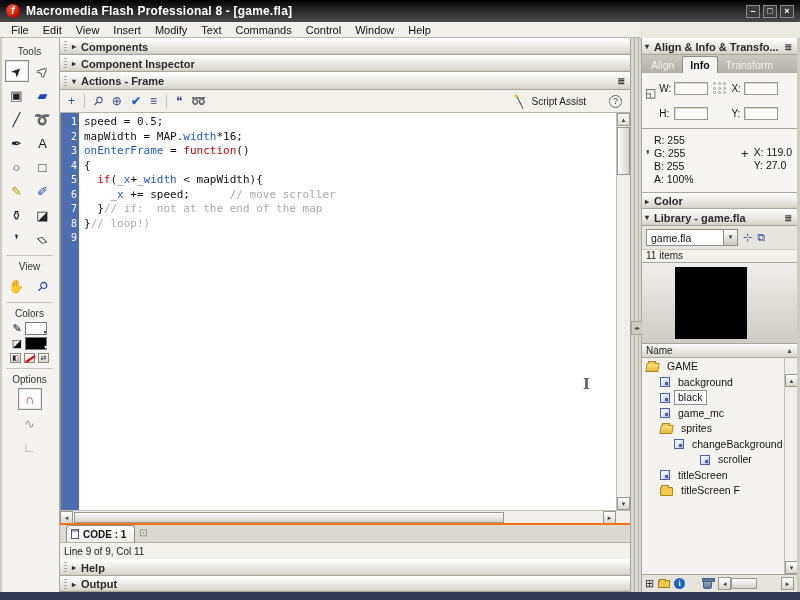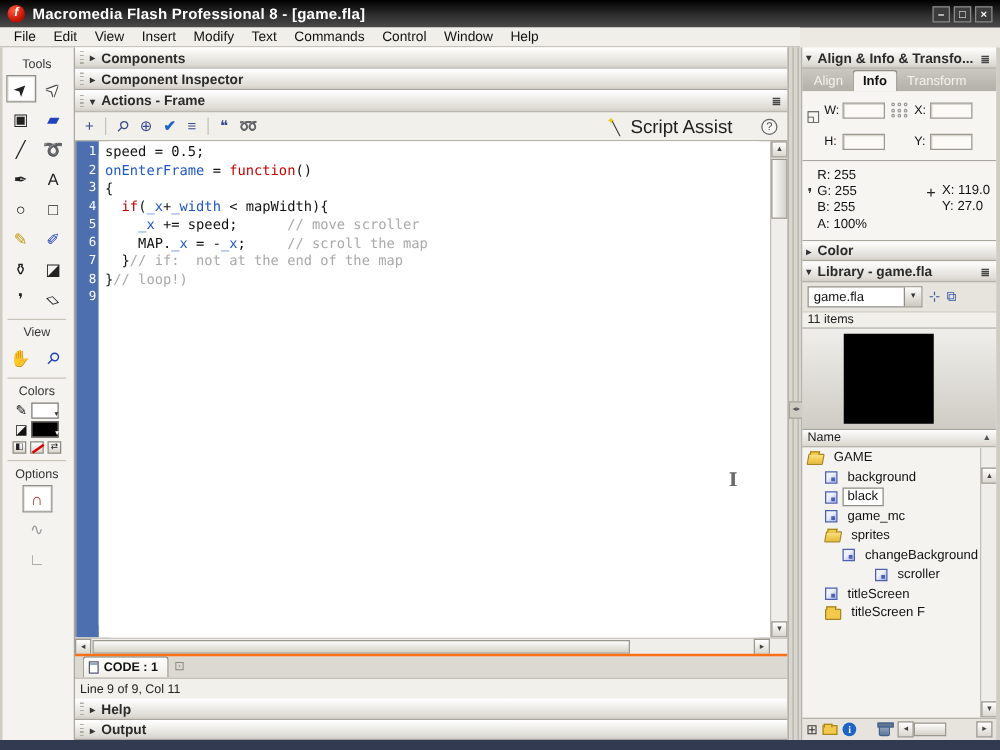--- a/index.html
+++ b/index.html
@@ -59,21 +59,21 @@
     font-size:11px; font-weight:bold; color:#2b2b2b; }
   .phdr .grip { width:3px; height:11px; background:repeating-linear-gradient(#b0ada5 0 1px, transparent 1px 3px); }
   .phdr .tri { font-size:8px; color:#333; }
   .phdr .pmenu { margin-left:auto; font-size:9px; color:#444; letter-spacing:-1px; }
 
   .actions-toolbar { height:23px; flex:0 0 23px; background:#f1f0ea; border-bottom:1px solid #b5b2aa;
     display:flex; align-items:center; gap:9px; padding:0 8px; }
   .at-icon { font-size:12px; color:#3a4a8a; }
   .at-icon.check { color:#1f63c4; font-weight:bold; }
   .at-sep { width:1px; height:14px; background:#c5c2ba; }
-  .script-assist { margin-left:auto; display:flex; align-items:center; gap:5px; font-size:15px; color:#222; }
+  .script-assist { margin-left:auto; display:flex; align-items:center; gap:5px; font-size:10px; color:#222; }
   .wand { display:inline-block; width:13px; height:13px; position:relative; }
   .wand::before { content:"╲"; position:absolute; left:3px; top:1px; font-size:11px; color:#333; }
   .wand::after { content:"✦"; position:absolute; left:-1px; top:-3px; font-size:8px; color:#e8c81f; }
   .help-circle { width:13px; height:13px; border:1px solid #666; border-radius:50%; font-size:9px; line-height:11px;
     text-align:center; color:#444; background:#f6f5f1; margin-left:14px; }
 
   .editor-wrap { flex:1 1 auto; display:flex; min-height:0; border-left:1px solid #9a988f; }
   .gutter { flex:0 0 18px; background:#4d6fb0; color:#fff; font-family:"DejaVu Sans Mono", monospace;
     font-size:10px; text-align:right; padding:2px 2px 0 0; }
   .gutter div { height:14.5px; line-height:14.5px; }
@@ -335,25 +335,25 @@
         <div>3</div>
         <div>4</div>
         <div>5</div>
         <div>6</div>
         <div>7</div>
         <div>8</div>
         <div>9</div>
       </div>
     <div class="code-surface" id="code-surface">
         <div class="code-line"><span class="p">speed = 0.5;</span></div>
+        <div class="code-line"><span class="p">mapWidth = MAP.</span><span class="i">width</span><span class="p">*16;</span></div>
         <div class="code-line"><span class="i">onEnterFrame</span><span class="p"> = </span><span class="k">function</span><span class="p">()</span></div>
         <div class="code-line"><span class="p">{</span></div>
         <div class="code-line"><span class="p">  </span><span class="k">if</span><span class="p">(</span><span class="i">_x</span><span class="p">+</span><span class="i">_width</span><span class="p"> &lt; mapWidth){</span></div>
         <div class="code-line"><span class="p">    </span><span class="i">_x</span><span class="p"> += speed;      </span><span class="c">// move scroller</span></div>
-        <div class="code-line"><span class="p">    MAP.</span><span class="i">_x</span><span class="p"> = -</span><span class="i">_x</span><span class="p">;     </span><span class="c">// scroll the map</span></div>
         <div class="code-line"><span class="p">  }</span><span class="c">// if:  not at the end of the map</span></div>
         <div class="code-line"><span class="p">}</span><span class="c">// loop!)</span></div>
       </div>
     <div class="vscroll">
       <div>
         <div class="scroll-btn">▴</div>
         <div class="vthumb"></div>
       </div>
       <div class="scroll-btn">▾</div>
     </div>

